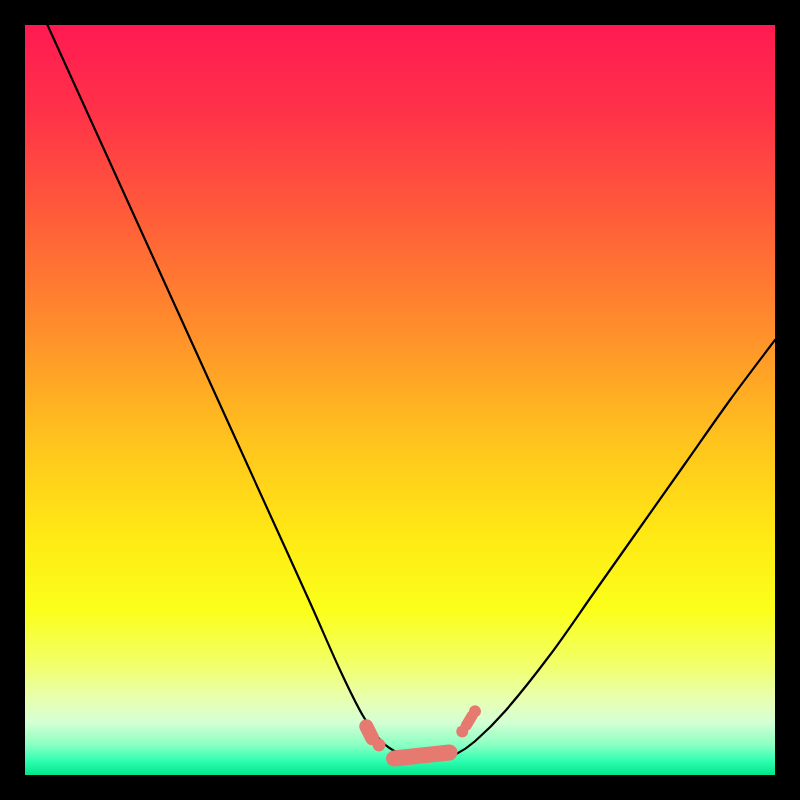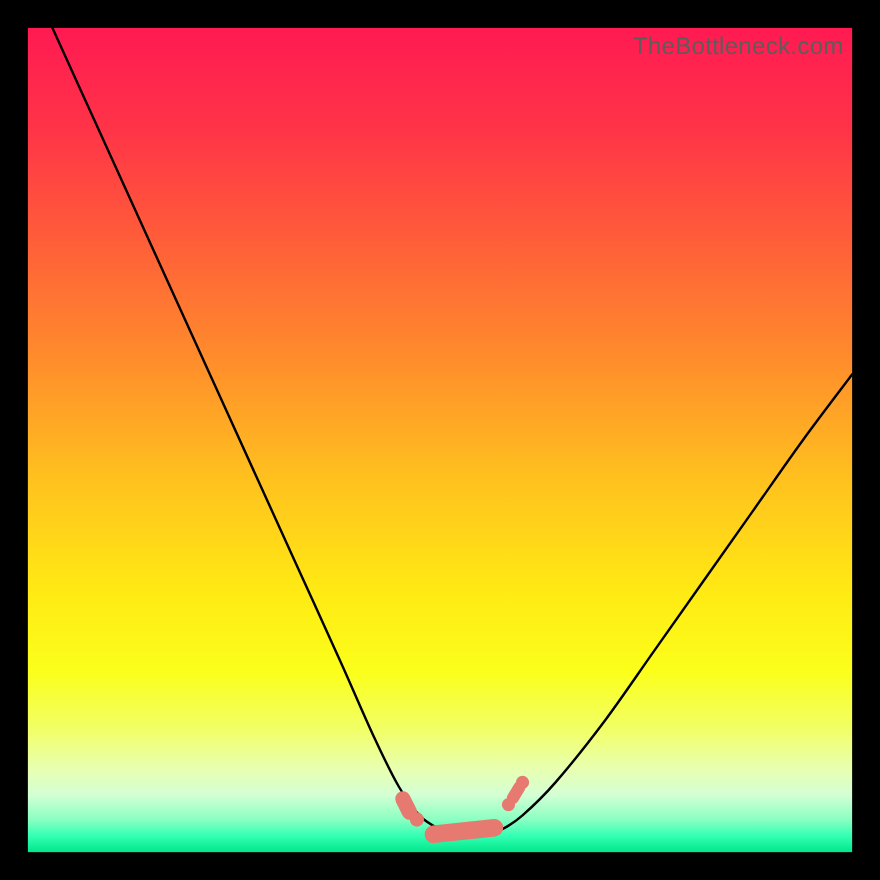--- a/index.html
+++ b/index.html
@@ -70,15 +70,14 @@
       <g id="markers">
           <line x1="341.25" y1="701.25" x2="347.25" y2="713.25" stroke="#e77a70" stroke-width="14" stroke-linecap="round"></line>
           <circle cx="354" cy="720" r="6.5" fill="#e77a70"></circle>
           <line x1="369" y1="733.5" x2="424.49999999999994" y2="727.5" stroke="#e77a70" stroke-width="16" stroke-linecap="round"></line>
           <circle cx="437.25" cy="706.5" r="6" fill="#e77a70"></circle>
           <line x1="441.25" y1="700.5" x2="447.25" y2="690.5" stroke="#e77a70" stroke-width="11" stroke-linecap="round"></line>
           <circle cx="450" cy="686.25" r="6" fill="#e77a70"></circle>
         </g>
     </svg>
 
-    <div class="watermark">TheBottleneck.com</div>
   </div>
 </div>
 
 </body></html>

